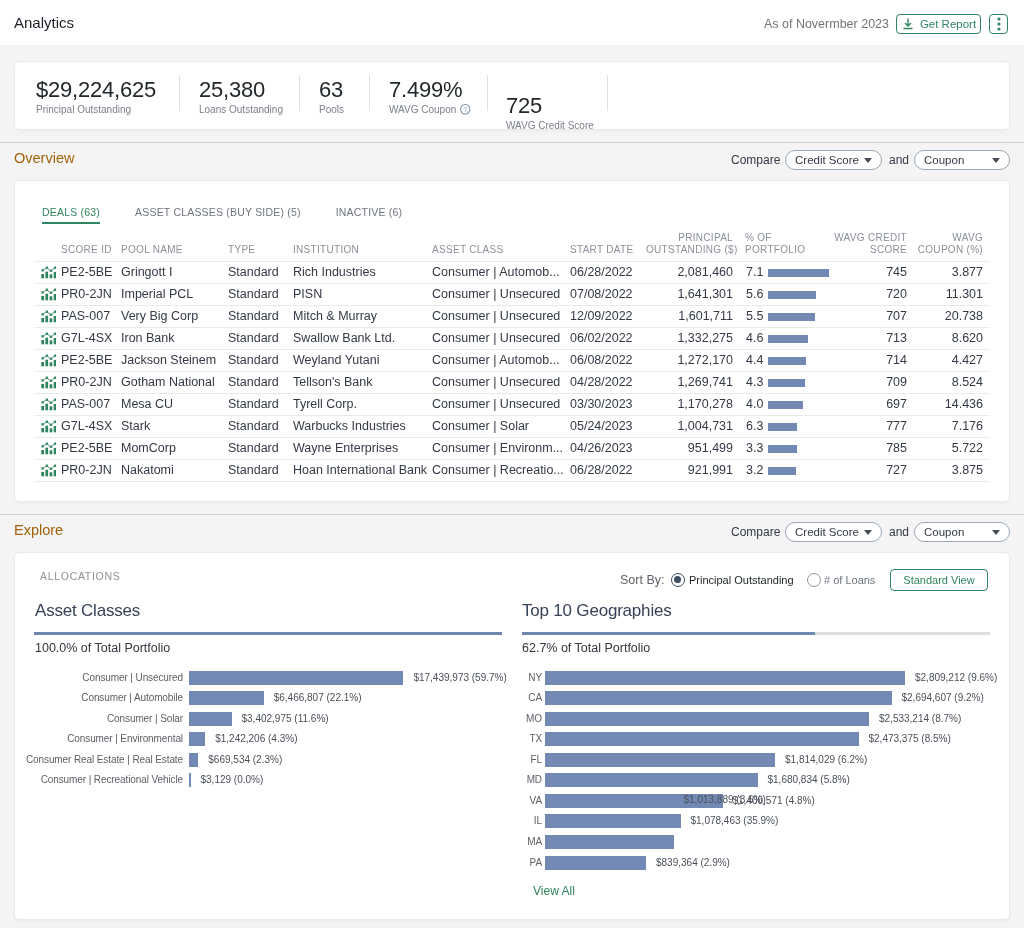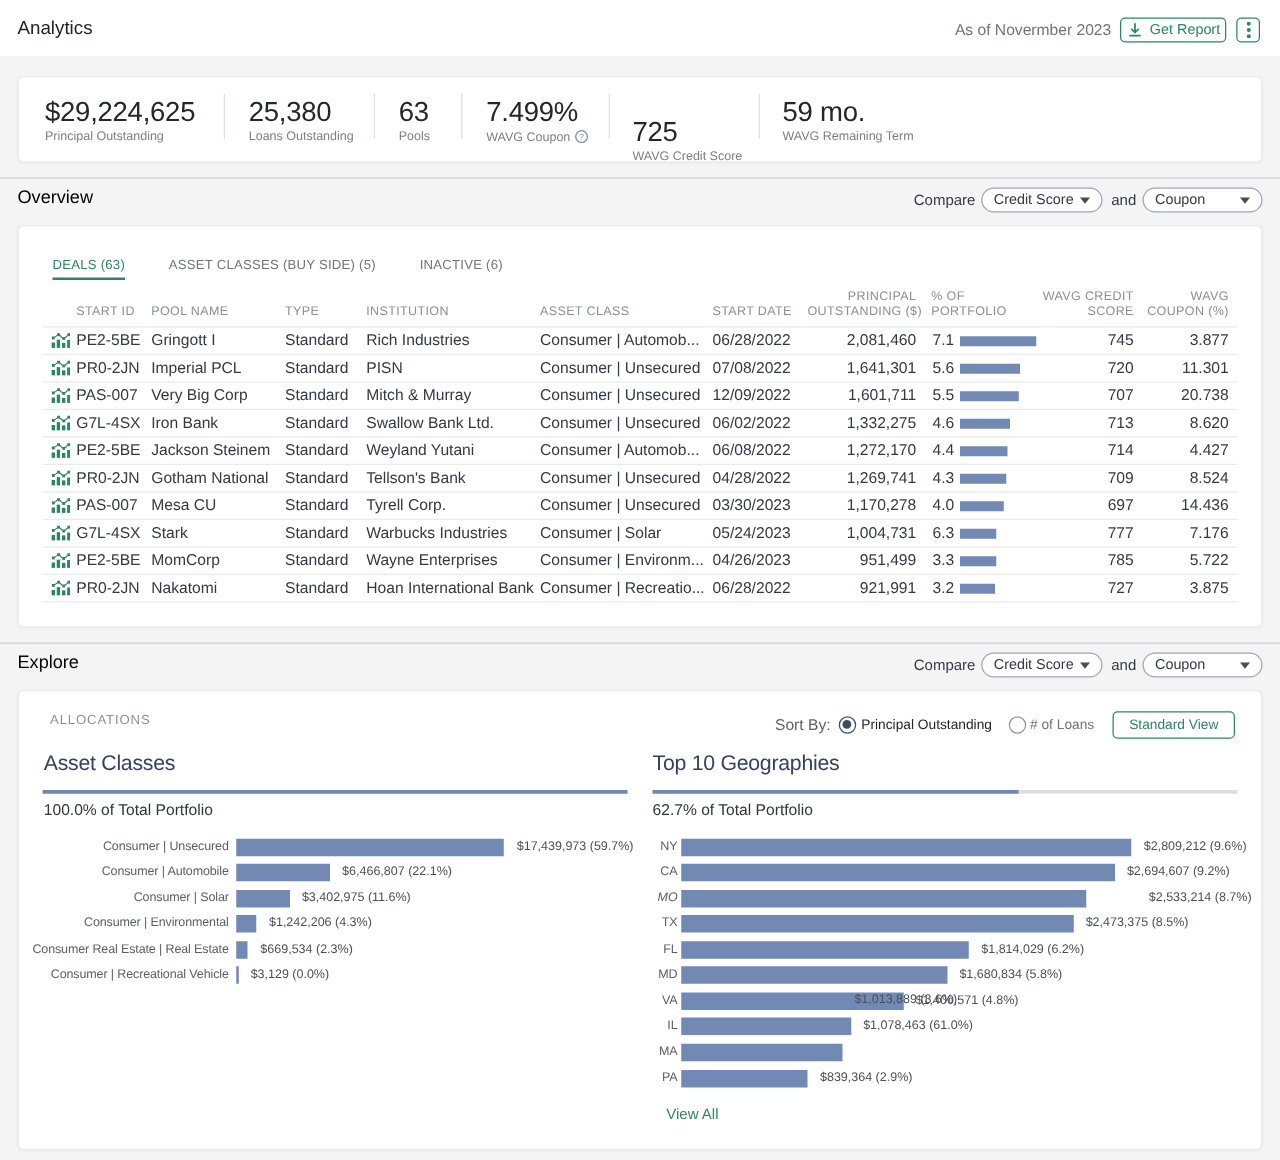--- a/index.html
+++ b/index.html
@@ -13,21 +13,21 @@
 #btn-report { left:896px; width:85px; font-size:11.5px; gap:5px; }
 #btn-kebab { left:989px; width:19px; }
 
 #stats { top:61px; height:69px; }
 .stat { position:absolute; top:0; }
 .stat .v { font-size:22px; color:#21272a; letter-spacing:-0.2px; }
 .stat .l { font-size:10px; color:#7b8089; margin-top:1px; white-space:nowrap; }
 .sdiv { position:absolute; top:13px; width:1px; height:36px; background:#dde1e5; }
 
 .secline { position:absolute; left:0; width:1024px; height:1px; background:#ccd0d4; }
-.sechead { position:absolute; left:14px; font-size:14.5px; color:#000000; }
+.sechead { position:absolute; left:14px; font-size:14.5px; color:#a16207; }
 .lbl2 { font-size:12px; color:#333945; }
 .pill { position:absolute; height:20px; border:1px solid #9aa8ba; border-radius:10px; background:#fff; font-size:11.5px; color:#333945; display:flex; align-items:center; padding:0 0 0 9px; white-space:nowrap; }
 .caret { position:absolute; right:9px; top:7px; width:0; height:0; border-left:4px solid transparent; border-right:4px solid transparent; border-top:5px solid #454c54; }
 
 #overview-card { top:180px; height:322px; }
 .tabs { position:absolute; left:42px; top:206px; display:flex; }
 .tab { font-size:10.5px; letter-spacing:0.2px; color:#6f757d; line-height:12px; padding-bottom:4px; margin-right:35px; }
 .tab.active { color:#2e8560; border-bottom:2px solid #2e8560; }
 table { position:absolute; left:34px; top:228px; width:956px; border-collapse:collapse; table-layout:fixed; }
 th { white-space:nowrap; font-size:10px; font-weight:normal; color:#8a9099; letter-spacing:0.3px; vertical-align:bottom; padding:0 0 4px 0; line-height:12.5px; height:33px; }
@@ -96,24 +96,20 @@
           <circle cx="5.5" cy="5.5" r="4.9" fill="none" stroke="#7d93ab" stroke-width="1.1"></circle>
           <text x="5.5" y="8" font-size="7.5" fill="#7d93ab" text-anchor="middle">?</text>
         </svg></div>
     </div>
   <div class="sdiv" style="left:472px;"></div>
   <div class="stat" style="left:491px; top:15px;margin-top:16px;">
       <div class="v">725</div>
       <div class="l">WAVG Credit Score</div>
     </div>
   <div class="sdiv" style="left:592px;"></div>
-  <div class="stat" style="left:611px; top:15px;">
-      <div class="v">59 mo.</div>
-      <div class="l">WAVG Remaining Term</div>
-    </div>
 </div>
 
 <div class="secline" style="top:142px;"></div>
 <div class="sechead" style="top:149.5px;">Overview</div>
 <div class="abs lbl2" style="top:152.5px; left:731px;">Compare</div>
 <div class="pill abs" style="top:150px; left:785px; width:97px;">Credit Score<span class="caret"></span></div>
 <div class="abs lbl2" style="top:152.5px; left:889px;">and</div>
 <div class="pill abs" style="top:150px; left:914px; width:96px;">Coupon<span class="caret"></span></div>
 
 <div class="card" id="overview-card"></div>
@@ -132,21 +128,21 @@
       <col style="width:138px">
       <col style="width:76px">
       <col style="width:87px">
       <col style="width:101px">
       <col style="width:73px">
       <col style="width:83px">
     </colgroup>
 <tbody>
       <tr>
         <th></th>
-        <th class="lal">START ID</th>
+        <th class="lal">SCORE ID</th>
         <th class="lal">POOL NAME</th>
         <th class="lal">TYPE</th>
         <th class="lal">INSTITUTION</th>
         <th class="lal">ASSET CLASS</th>
         <th class="lal">START DATE</th>
         <th class="ral">PRINCIPAL<br>OUTSTANDING ($)</th>
         <th class="lal" style="padding-left:12px">% OF<br>PORTFOLIO</th>
         <th class="ral">WAVG CREDIT<br>SCORE</th>
         <th class="ral pr8">WAVG<br>COUPON (%)</th>
       </tr>
@@ -492,37 +488,37 @@
 <div class="ctitle" style="left:522px; top:601px;">Top 10 Geographies</div>
 <div class="crule" style="left:522px; width:293px;"></div>
 <div class="crule" style="left:815px; width:175px; background:#dcdfe2;"></div>
 <div class="csub" style="left:522px;">62.7% of Total Portfolio</div>
 <div class="blabel" style="right:482px; top:671.5px;">NY</div>
 <div class="bbar" style="left:545px; top:670.5px; width:360px;"></div>
 <div class="bval" style="left:915.0px; top:671.5px;">$2,809,212 (9.6%)</div>
 <div class="blabel" style="right:482px; top:692.0px;">CA</div>
 <div class="bbar" style="left:545px; top:691.0px; width:346.5px;"></div>
 <div class="bval" style="left:901.5px; top:692.0px;">$2,694,607 (9.2%)</div>
-<div class="blabel" style="right:482px; top:712.6px;font-style:italic;">MO</div>
+<div class="blabel" style="right:482px; top:712.6px;">MO</div>
 <div class="bbar" style="left:545px; top:711.6px; width:324px;"></div>
-<div class="bval" style="left:879.0px; top:712.6px;margin-left:40px;">$2,533,214 (8.7%)</div>
+<div class="bval" style="left:879.0px; top:712.6px;">$2,533,214 (8.7%)</div>
 <div class="blabel" style="right:482px; top:733.1px;">TX</div>
 <div class="bbar" style="left:545px; top:732.1px; width:313.5px;"></div>
 <div class="bval" style="left:868.5px; top:733.1px;">$2,473,375 (8.5%)</div>
 <div class="blabel" style="right:482px; top:753.7px;">FL</div>
 <div class="bbar" style="left:545px; top:752.7px; width:230px;"></div>
 <div class="bval" style="left:785.0px; top:753.7px;">$1,814,029 (6.2%)</div>
 <div class="blabel" style="right:482px; top:774.2px;">MD</div>
 <div class="bbar" style="left:545px; top:773.2px; width:212.5px;"></div>
 <div class="bval" style="left:767.5px; top:774.2px;">$1,680,834 (5.8%)</div>
 <div class="blabel" style="right:482px; top:794.8px;">VA</div>
 <div class="bbar" style="left:545px; top:793.8px; width:177.5px;"></div>
 <div class="bval" style="left:732.5px; top:794.8px;">$1,400,571 (4.8%)</div>
 <div class="blabel" style="right:482px; top:815.4px;">IL</div>
 <div class="bbar" style="left:545px; top:814.4px; width:135.5px;"></div>
-<div class="bval" style="left:690.5px; top:815.4px;">$1,078,463 (61.0%)</div>
+<div class="bval" style="left:690.5px; top:815.4px;">$1,078,463 (35.9%)</div>
 <div class="blabel" style="right:482px; top:835.9px;">MA</div>
 <div class="bbar" style="left:545px; top:834.9px; width:128.5px;"></div>
 <div class="bval" style="left:683.5px; top:794px;text-align:center;">$1,013,889 (3.6%)</div>
 <div class="blabel" style="right:482px; top:856.5px;">PA</div>
 <div class="bbar" style="left:545px; top:855.5px; width:101px;"></div>
 <div class="bval" style="left:656.0px; top:856.5px;">$839,364 (2.9%)</div>
 <div class="viewall">View All</div>
 
 </body></html>

